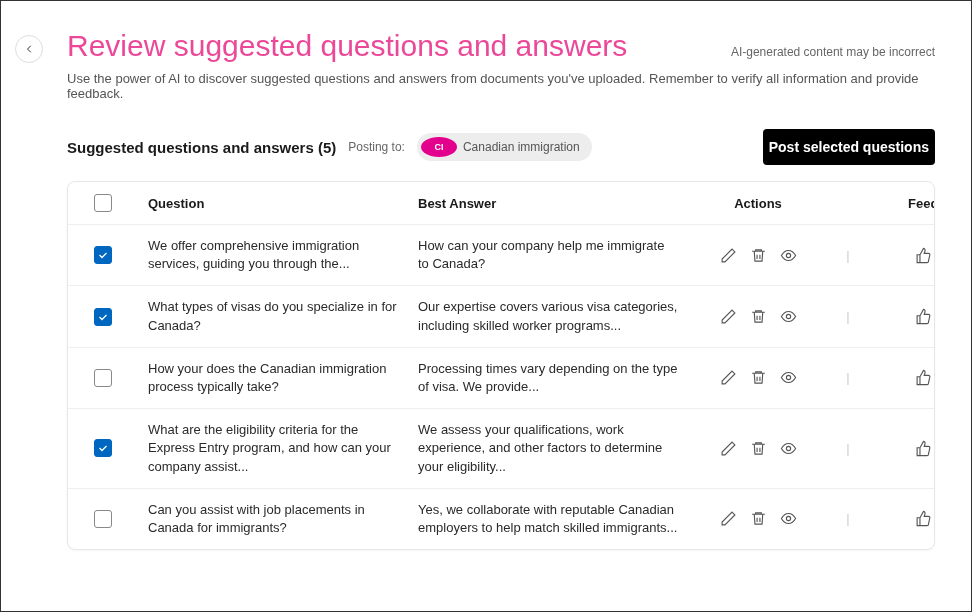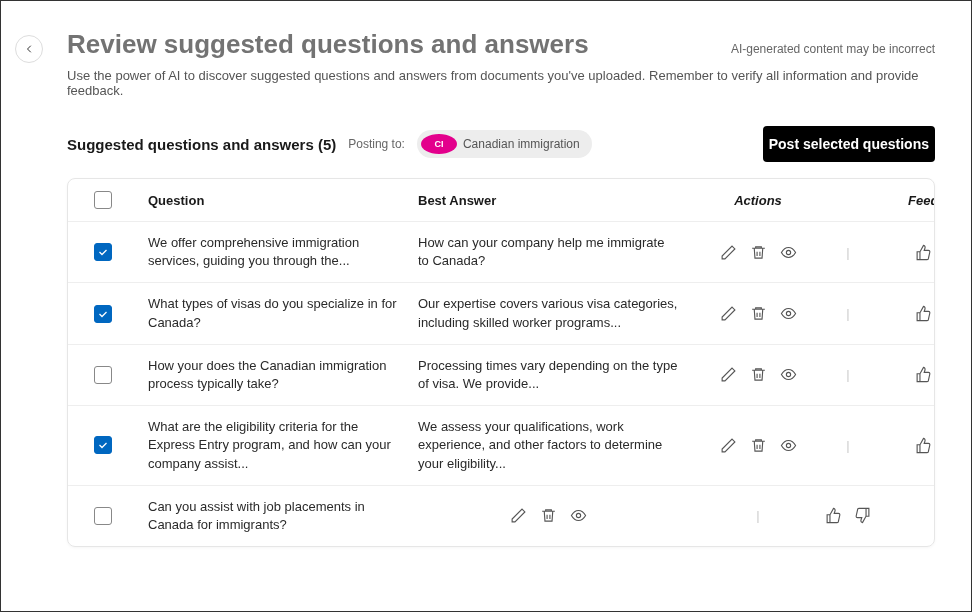--- a/index.html
+++ b/index.html
@@ -28,23 +28,23 @@
       cursor: pointer;
     }
     .back-btn svg { width: 12px; height: 12px; }
     .header-row {
       display: flex;
       justify-content: space-between;
       align-items: baseline;
       margin-left: 30px;
     }
     .page-title {
-      font-size: 26px;
-      font-weight: 700;
-      color: #737373;
+      font-size: 30px;
+      font-weight: 400;
+      color: #ec4899;
     }
     .ai-warning {
       font-size: 12px;
       color: #666;
     }
     .subtitle {
       margin-left: 30px;
       margin-top: 8px;
       font-size: 13px;
       color: #555;
@@ -116,21 +116,21 @@
       padding: 12px 10px;
       border-bottom: 1px solid #eee;
       gap: 20px;
     }
     .table-row:last-child { border-bottom: none; }
     .th {
       font-size: 13px;
       font-weight: 600;
       color: #1a1a1a;
     }
-    .th.center { text-align: center; font-style: italic; }
+    .th.center { text-align: center; }
     .checkbox {
       width: 18px;
       height: 18px;
       border: 1.5px solid #888;
       border-radius: 3px;
       margin: 0 auto;
       cursor: pointer;
       display: flex;
       align-items: center;
       justify-content: center;
@@ -384,20 +384,21 @@
             </svg>
       </div>
     </div>
   </div>
 
   <div class="table-row">
     <div class="checkbox">
       
     </div>
     <div class="cell-text question-cell">Can you assist with job placements in Canada for immigrants?</div>
+    <div class="cell-text answer-cell"> Yes, we collaborate with reputable Canadian employers to help match skilled immigrants...</div>
     <div class="actions-cell">
       <div class="icon-btn">
         <svg viewBox="0 0 24 24">
               <path d="M17 3l4 4L7 21H3v-4L17 3z"></path>
             </svg>
       </div>
       <div class="icon-btn">
         <svg viewBox="0 0 24 24">
               <path d="M3 6h18M8 6V4h8v2M6 6l1 14h10l1-14M10 11v6M14 11v6"></path>
             </svg>

